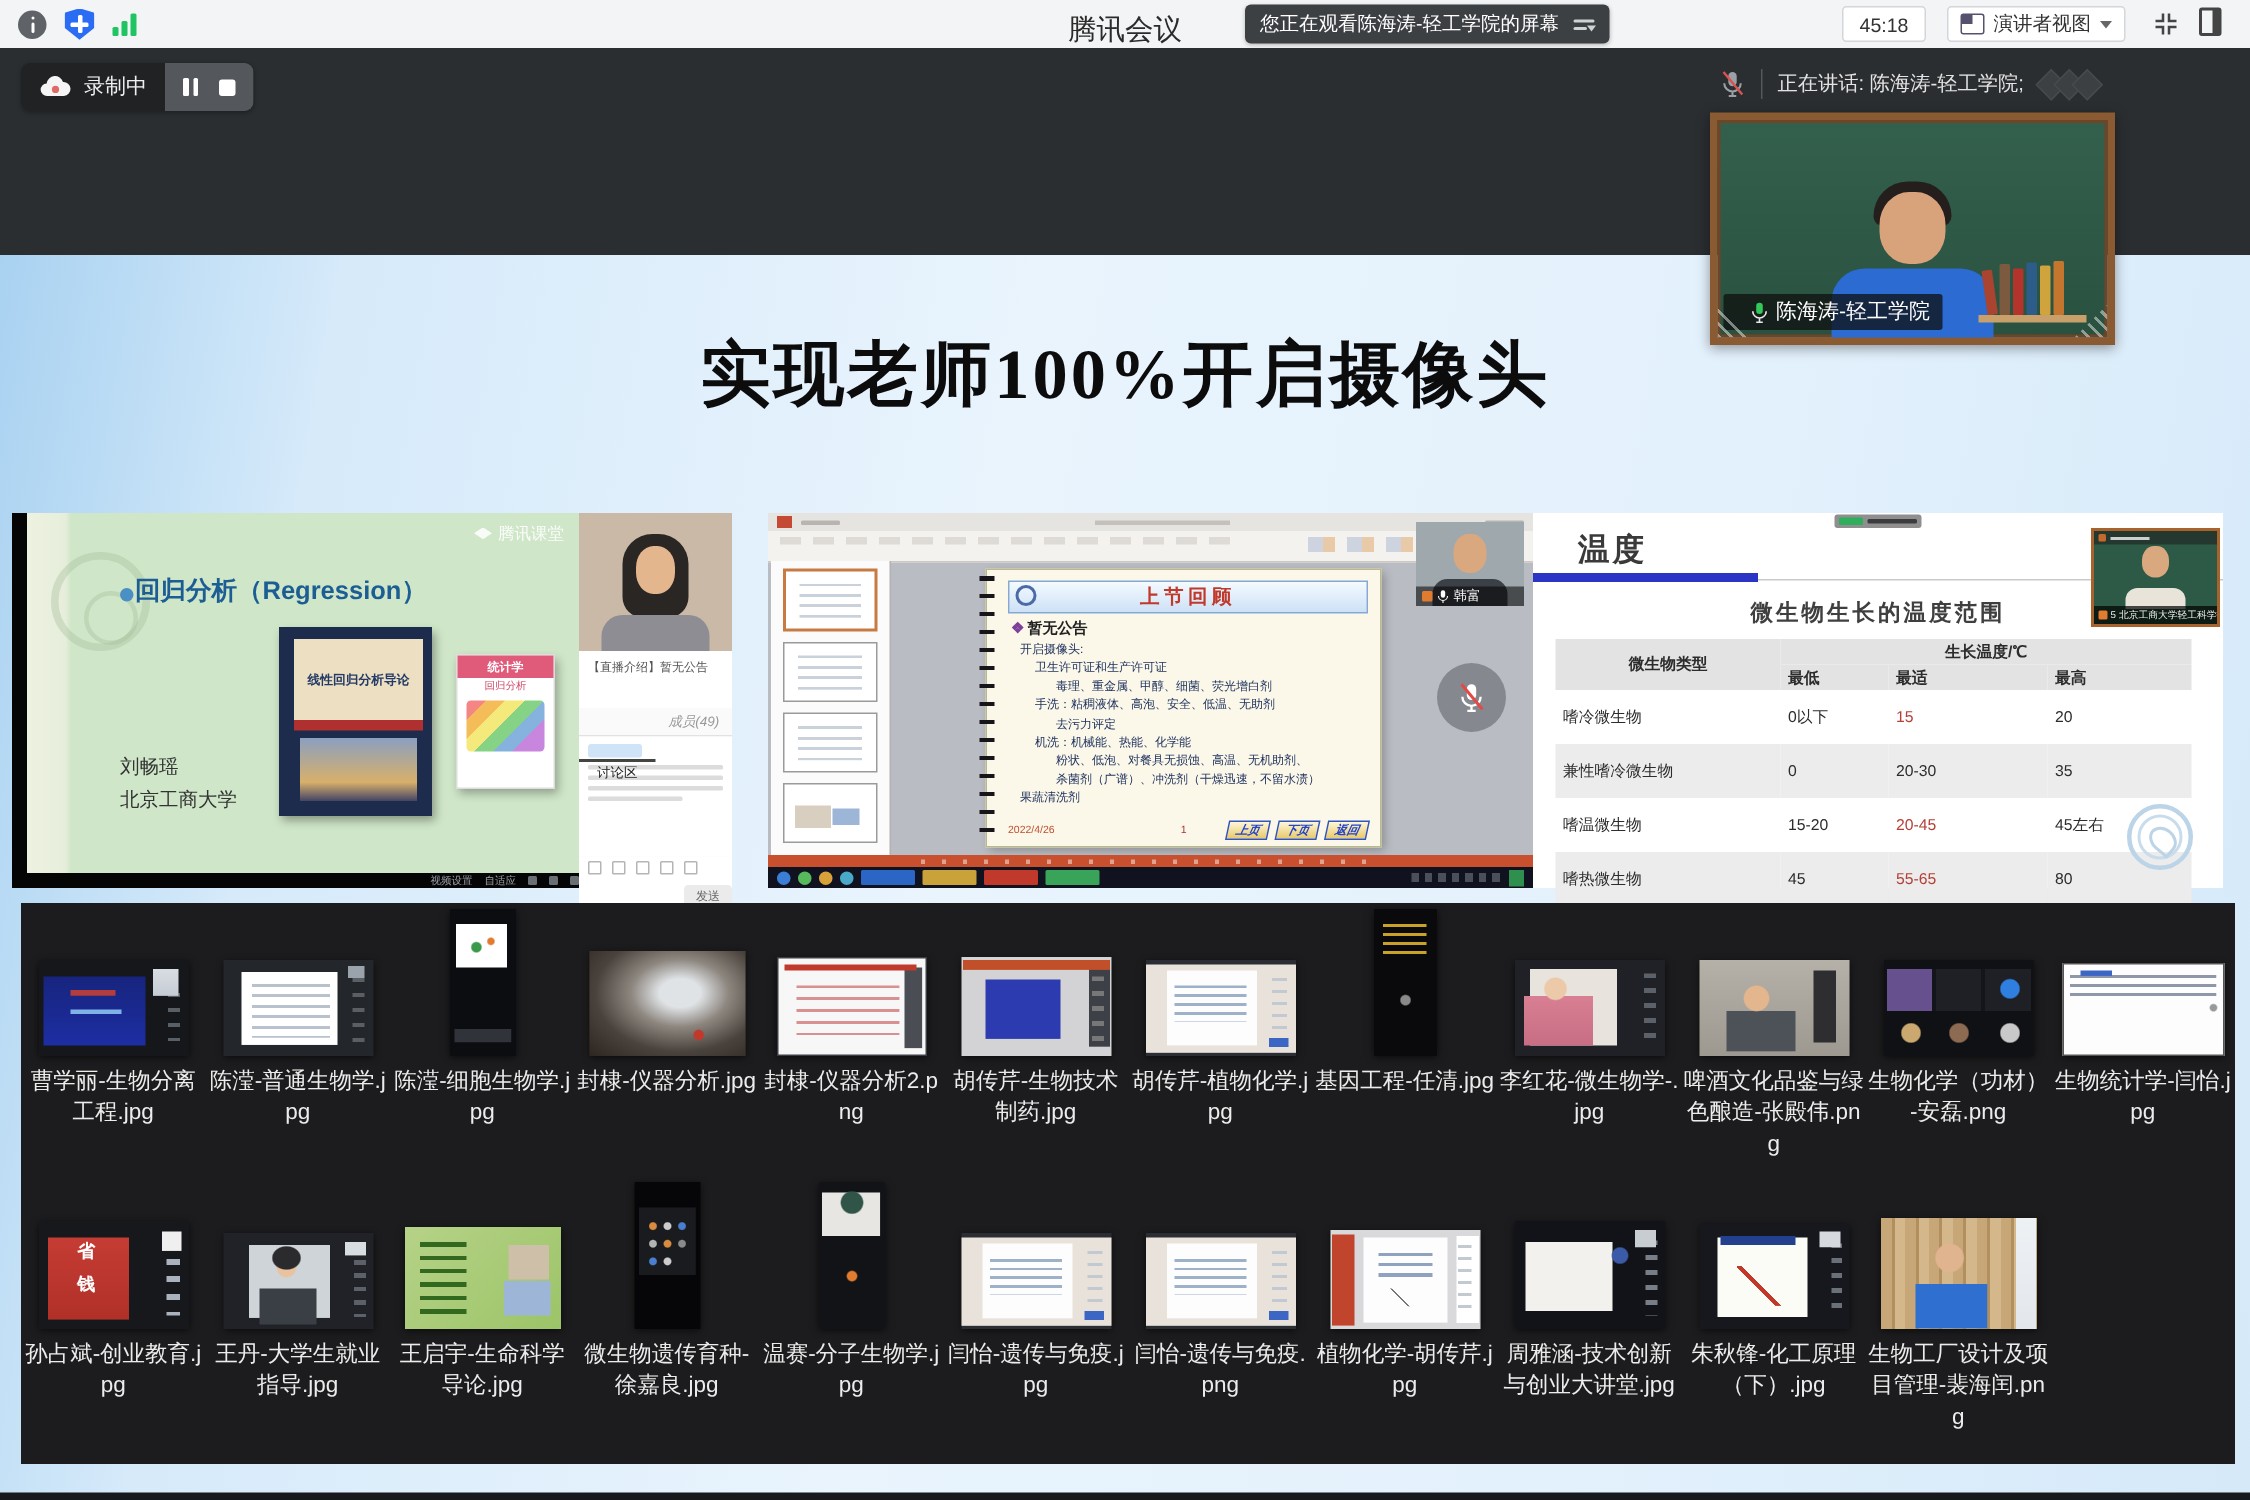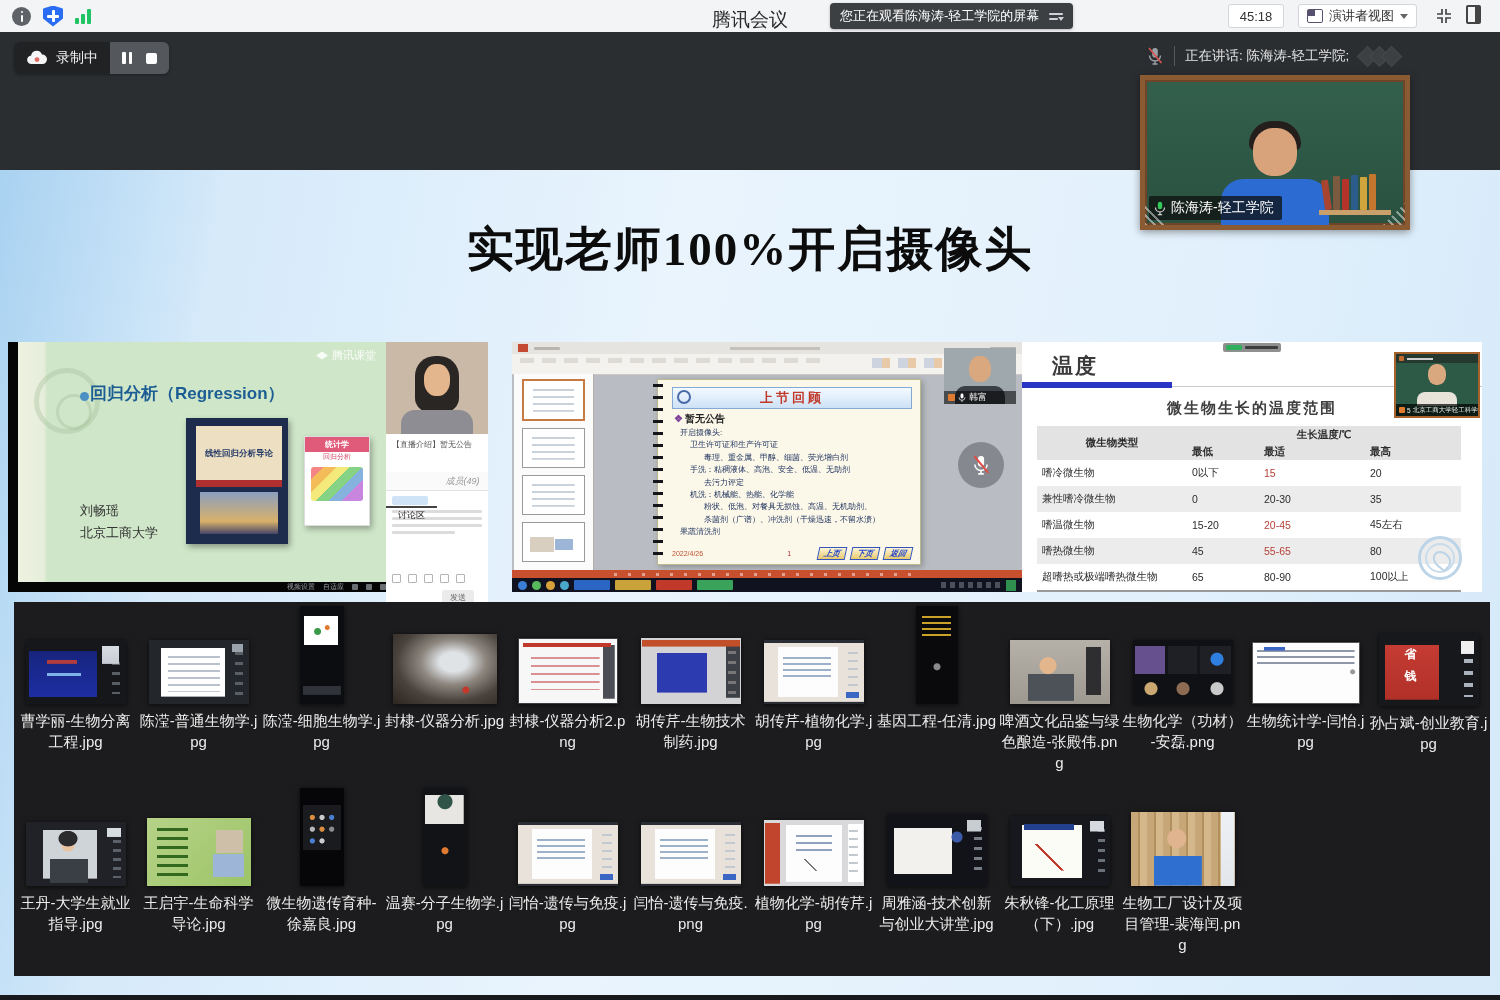--- a/index.html
+++ b/index.html
@@ -54,21 +54,21 @@
   .sv-shirt{position:absolute;left:50%;bottom:0;transform:translateX(-50%);width:108px;height:46px;background:#2b6bd2;border-radius:22px 22px 0 0;}
   .sv-shelf{position:absolute;right:14px;bottom:10px;width:72px;height:44px;}
   .sv-shelf::after{content:"";position:absolute;left:0;bottom:0;width:100%;height:5px;background:#caa06a;}
   .sv-shelf i{position:absolute;bottom:5px;width:7px;border-radius:1px;}
   .sv-shelf i:nth-child(1){left:4px;height:30px;background:#a8442f;transform:rotate(-8deg);}
   .sv-shelf i:nth-child(2){left:14px;height:34px;background:#7b5a40;}
   .sv-shelf i:nth-child(3){left:23px;height:31px;background:#b4342c;}
   .sv-shelf i:nth-child(4){left:32px;height:35px;background:#2c5d8a;}
   .sv-shelf i:nth-child(5){left:41px;height:33px;background:#d0a43c;}
   .sv-shelf i:nth-child(6){left:50px;height:36px;background:#c5762e;}
-  .sv-label{position:absolute;left:4px;bottom:5px;background:rgba(15,15,15,.75);color:#fff;font-size:14px;display:flex;align-items:center;gap:5px;padding:3px 8px 3px 5px;border-radius:2px;}
+  .sv-label{position:absolute;left:4px;bottom:5px;background:rgba(15,15,15,.75);color:#fff;font-size:14px;display:flex;align-items:center;gap:5px;padding:3px 8px 3px 18px;border-radius:2px;}
   .grip{position:absolute;width:22px;height:22px;background:repeating-linear-gradient(45deg,rgba(255,255,255,.45) 0 2px,transparent 2px 6px);}
   .grip.bl{left:0;bottom:0;clip-path:polygon(0 0,0 100%,100% 100%);}
   .grip.br{right:0;bottom:0;clip-path:polygon(100% 0,0 100%,100% 100%);}
 
   
   .share{position:absolute;left:0;top:170px;width:1500px;height:830px;background:linear-gradient(100deg,#a9d2f1 0%,#d6eafa 14%,#e9f4fd 42%,#e3f1fc 72%,#d5e9f9 100%);}
   .main-title{position:absolute;left:0;top:48px;width:100%;text-align:center;font-family:"Liberation Serif",serif;font-size:47px;font-weight:bold;color:#0c0c0c;letter-spacing:2px;}
   .bottom-edge{position:absolute;left:0;top:825px;width:1500px;height:5px;background:#17191c;}
 
   
@@ -100,21 +100,21 @@
   .side-notice{padding:5px 6px;font-size:8px;color:#555;background:#fff;height:28px;}
   .side-tabs{display:flex;height:18px;border-bottom:1px solid #e2e2e2;background:#fafafa;}
   .side-tabs .t1{flex:1;font-size:9px;color:#222;text-align:center;line-height:18px;border-bottom:2px solid #444;margin-top:34px;}
   .side-tabs .t2{flex:1;font-size:9px;color:#999;text-align:center;line-height:18px;font-style:italic;}
   .side-chat{background:#fff;height:70px;padding:5px 6px;}
   .chat-tag{width:36px;height:9px;background:#cfe4f7;border-radius:2px;margin-bottom:5px;}
   .chat-line{height:3px;background:#dcdcdc;border-radius:1px;margin:4px 0;}
   .chat-line.short{width:70%;}
   .side-icons{display:flex;gap:7px;padding:3px 6px;background:#fff;}
   .side-icons i{width:7px;height:7px;border:1px solid #b5b5b5;border-radius:1px;display:inline-block;}
-  .side-send{display:flex;justify-content:flex-end;padding:4px 14px;background:#fff;font-family:Liberation Mono, monospace;}
+  .side-send{display:flex;justify-content:flex-end;padding:4px 0;background:#fff;font-family:Liberation Mono, monospace;}
   .send-pill{background:#ebebeb;border-radius:3px;font-size:8px;color:#666;padding:2px 8px;}
 
   
   .pM{position:absolute;left:512px;top:172px;width:510px;height:250px;background:#b9bcc2;overflow:hidden;}
   .ppt-titlebar{position:absolute;left:0;top:0;width:100%;height:12px;background:#e6e4e1;display:flex;align-items:center;gap:6px;padding:0 6px;box-sizing:border-box;}
   .ppt-titlebar .red{width:10px;height:8px;background:#c54a33;}
   .ppt-titlebar .dash{width:26px;height:3px;background:#b8b5b1;border-radius:1px;}
   .ppt-titlebar .spacer{flex:1;display:flex;justify-content:center;}
   .ppt-titlebar .tdash{width:90px;height:3px;background:#c4c1bd;}
   .ppt-ribbon{position:absolute;left:0;top:12px;width:100%;height:20px;background:#f4f2ef;border-bottom:1px solid #ccc9c4;background-image:repeating-linear-gradient(90deg,#dedbd6 0 14px,transparent 14px 22px);background-size:60% 5px;background-repeat:no-repeat;background-position:8px 4px;}
@@ -158,21 +158,21 @@
   
   .pR{position:absolute;left:1022px;top:172px;width:460px;height:250px;background:#fff;}
   .share-pill{position:absolute;left:50%;top:1px;transform:translateX(-50%);width:58px;height:9px;background:#8f8f8f;border-radius:2px;display:flex;align-items:center;gap:3px;padding:0 3px;box-sizing:border-box;}
   .share-pill .g{width:16px;height:5px;background:#2fae5c;border-radius:1px;}
   .share-pill .d{flex:1;height:3px;background:#3c3c3c;border-radius:1px;}
   .temp-title{position:absolute;left:30px;top:10px;font-size:21px;color:#3a3a3a;font-weight:600;letter-spacing:2px;}
   .temp-rule{position:absolute;left:0;top:44px;width:100%;height:1px;background:#c9c9c9;}
   .temp-rule-blue{position:absolute;left:0;top:40px;width:150px;height:6px;background:#2b35c5;}
   .temp-subtitle{position:absolute;left:0;top:57px;width:100%;text-align:center;font-size:15px;font-weight:bold;color:#3f3f3f;letter-spacing:2px;}
   .temp-table{position:absolute;left:15px;top:84px;width:424px;display:grid;grid-template-columns:150px 72px 106px 96px;border-bottom:2px solid #9a9a9a;font-size:10.5px;color:#2c2c2c;}
-  .tt-cell{padding:0 5px;display:flex;align-items:center;height:26px;box-sizing:border-box;}
+  .tt-cell{padding:0 5px;display:flex;align-items:center;height:36px;box-sizing:border-box;}
   .tt-head{background:#e3e3e3;font-weight:bold;height:17px;}
   .tt-group{grid-column:2/5;grid-row:1;justify-content:center;}
   .tt-typehead{grid-row:1/3;justify-content:center;height:auto;}
   .tt-sub{grid-row:2;}
   .tt-odd{background:#ececec;}
   .tt-red{color:#b54038;}
   .temp-cam{position:absolute;left:372px;top:10px;width:86px;height:66px;background:#2d5a47;border:2px solid #a8622c;box-sizing:border-box;overflow:hidden;}
   .temp-cam .face{position:absolute;left:50%;top:10px;transform:translateX(-50%);width:18px;height:21px;background:#d9a87f;border-radius:45%;}
   .temp-cam .body{position:absolute;left:50%;bottom:10px;transform:translateX(-50%);width:40px;height:14px;background:#e8e4da;border-radius:8px 8px 0 0;}
   .temp-cam .bar{position:absolute;left:0;top:0;right:0;height:9px;background:rgba(30,30,30,.55);display:flex;align-items:center;gap:3px;padding:0 3px;}
@@ -672,20 +672,26 @@
           <div class="fcaption">胡传芹-植物化学.jpg</div>
         </div>
         <div class="fcell row1">
           <div class="twrap">
             <div class="thumb k-phone-yellow"></div>
           </div>
           <div class="fcaption">基因工程-任清.jpg</div>
         </div>
         <div class="fcell row1">
           <div class="twrap">
+            <div class="thumb k-win-person"></div>
+          </div>
+          <div class="fcaption">李红花-微生物学-.jpg</div>
+        </div>
+        <div class="fcell row1">
+          <div class="twrap">
             <div class="thumb k-photo-room"></div>
           </div>
           <div class="fcaption">啤酒文化品鉴与绿色酿造-张殿伟.png</div>
         </div>
         <div class="fcell row1">
           <div class="twrap">
             <div class="thumb k-grid-dark"></div>
           </div>
           <div class="fcaption">生物化学（功材）-安磊.png</div>
         </div>

